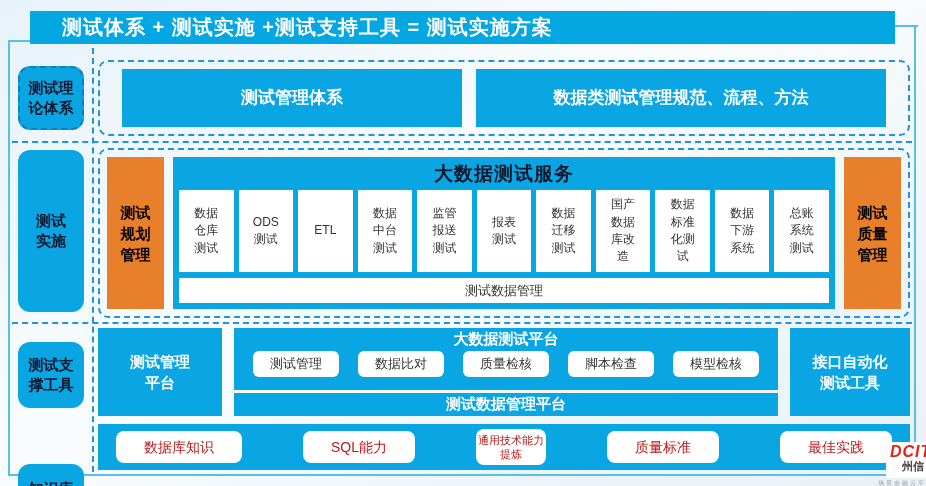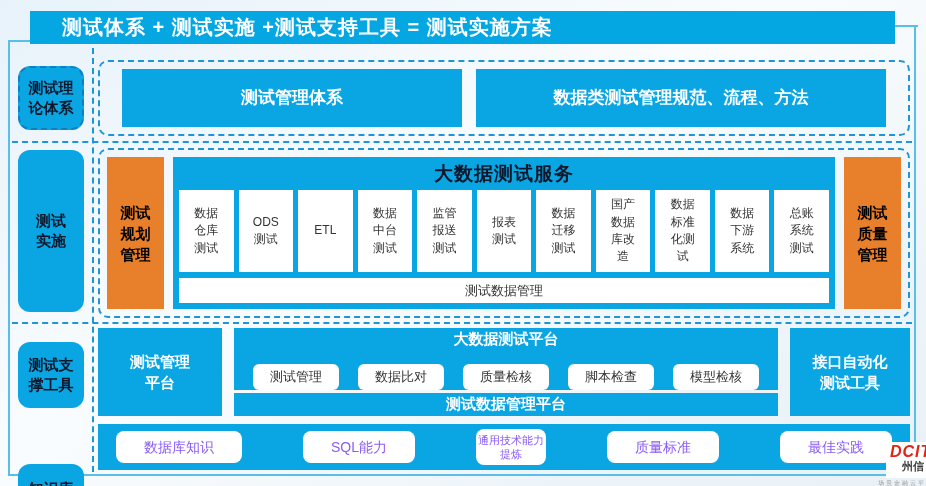--- a/index.html
+++ b/index.html
@@ -66,31 +66,31 @@
     font-size:13px; display:flex; align-items:center; justify-content:center;text-align:right; }
 
   
   .row3 { position:absolute; left:98px; top:328px; width:812px; height:90px;
     display:flex; gap:12px; }
   .row3 .left  { width:124px; height:88px; font-size:15px; padding:0 30px; }
   .row3 .mid   { flex:1; display:flex; flex-direction:column; }
   .plat { height:62px; background:#0aa5e3; display:flex; flex-direction:column; }
   .plat-title { height:23px; color:#fff; font-weight:bold; font-size:15px;
     display:flex; align-items:center; justify-content:center; }
-  .plat-btns { flex:1; display:flex; align-items:flex-end; justify-content:space-evenly; }
+  .plat-btns { flex:1; display:flex; align-items:flex-start; justify-content:space-evenly; }
   .pbtn { background:#fff; border-radius:6px; color:#333; font-size:13px; padding:4px 17px; }
   .plat-footer { height:23px; margin-top:3px; background:#0aa5e3; color:#fff;
     font-weight:bold; font-size:15px; display:flex; align-items:center; justify-content:center; }
   .row3 .right { width:120px; height:88px; font-size:15px; padding:0 20px; }
 
   
   .row4 { position:absolute; left:98px; top:424px; width:812px; height:46px;
     background:#0aa5e3; display:flex; align-items:center; justify-content:space-between;
     padding:0 18px; }
-  .kb { background:#fff; border-radius:8px; color:#8b5cf6; font-size:14px;
+  .kb { background:#fff; border-radius:8px; color:#b91c1c; font-size:14px;
     padding:7px 28px; text-align:center; line-height:1.3; }
   .kb-small { font-size:11px; padding:4px 2px; width:70px; }
 
   
   .logo { position:absolute; left:886px; top:442px; width:72px; height:36px;
     background:#fff; z-index:6; padding:2px 0 0 4px; }
   .logo-red { color:#e02418; font-style:italic; font-weight:bold; font-size:16px;
     letter-spacing:1px; line-height:1; display:block; }
   .logo-cn { display:block; text-align:left; margin-left:12px; color:#3a3a3a;
     font-weight:bold; font-size:11px; line-height:1.2; }

